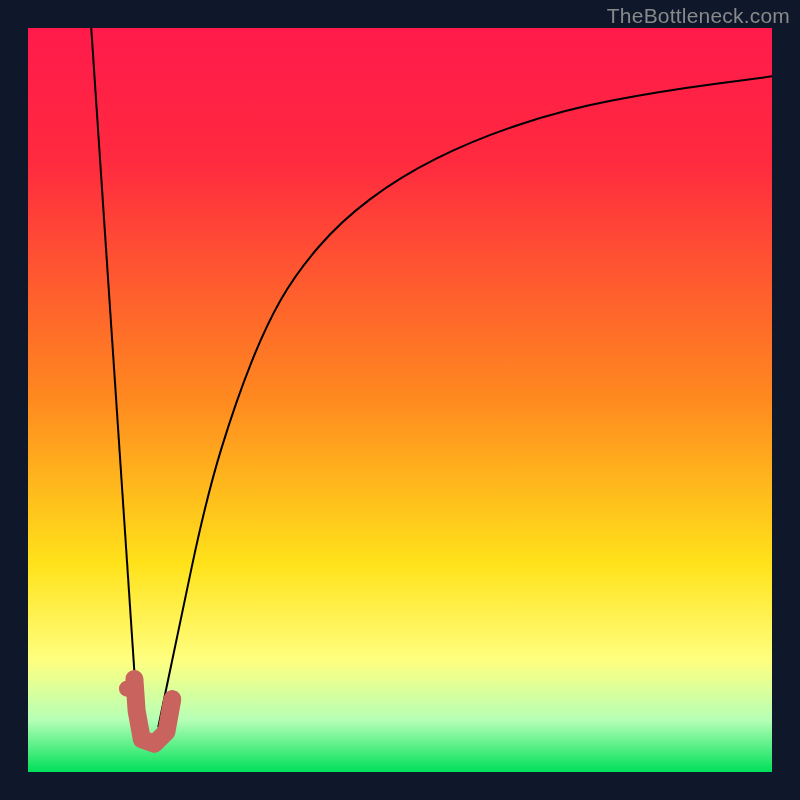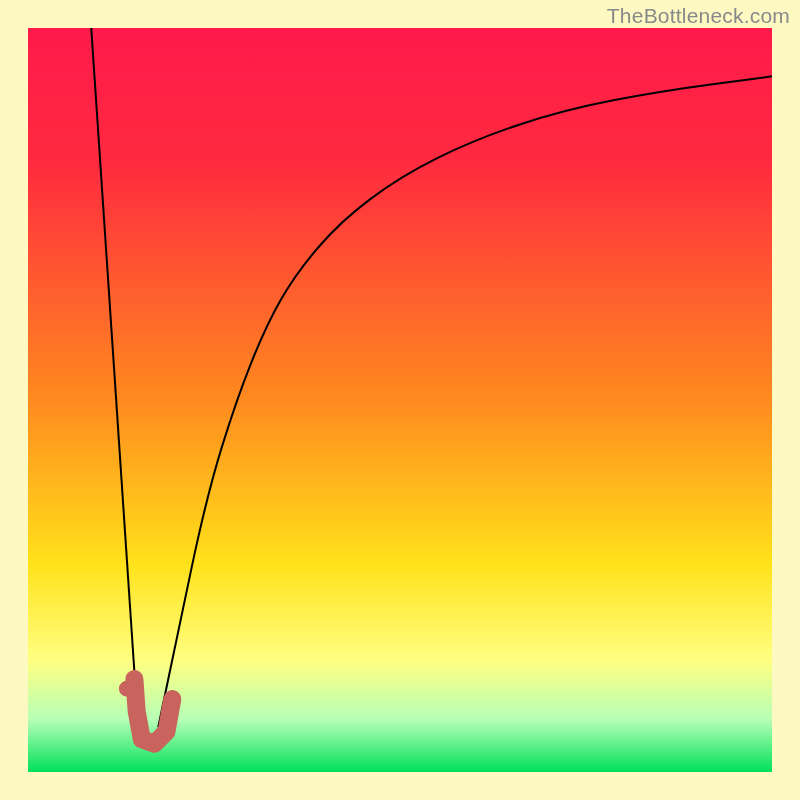--- a/index.html
+++ b/index.html
@@ -9,21 +9,21 @@
     height: 800px;
     background: #000;
     overflow: hidden;
   }
   .frame {
     position: absolute;
     left: 0;
     top: 0;
     width: 800px;
     height: 800px;
-    background: #fef9c3;
+    background: #0f172a;
   }
   .plot {
     position: absolute;
     left: 28px;
     top: 28px;
     width: 744px;
     height: 744px;
     overflow: hidden;
   }
   .gradient {

